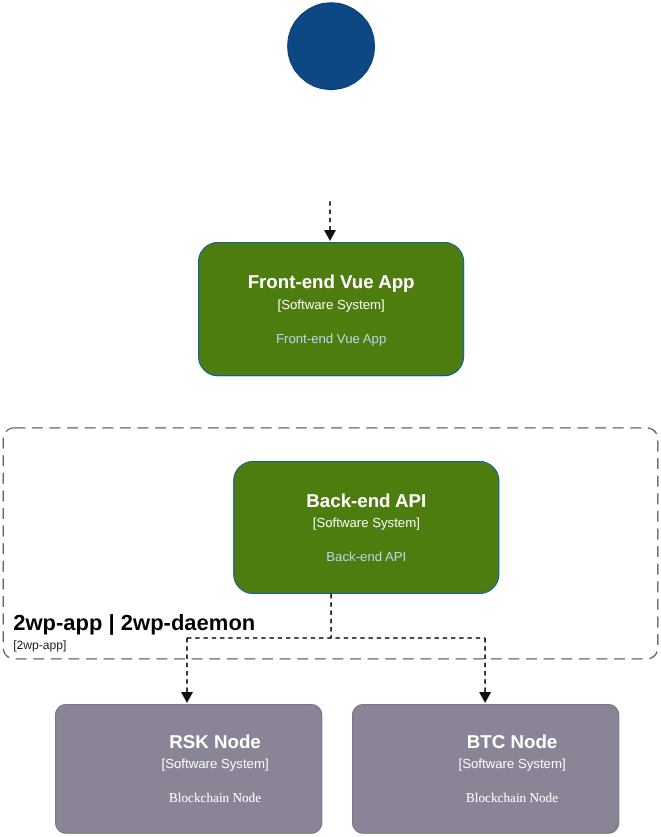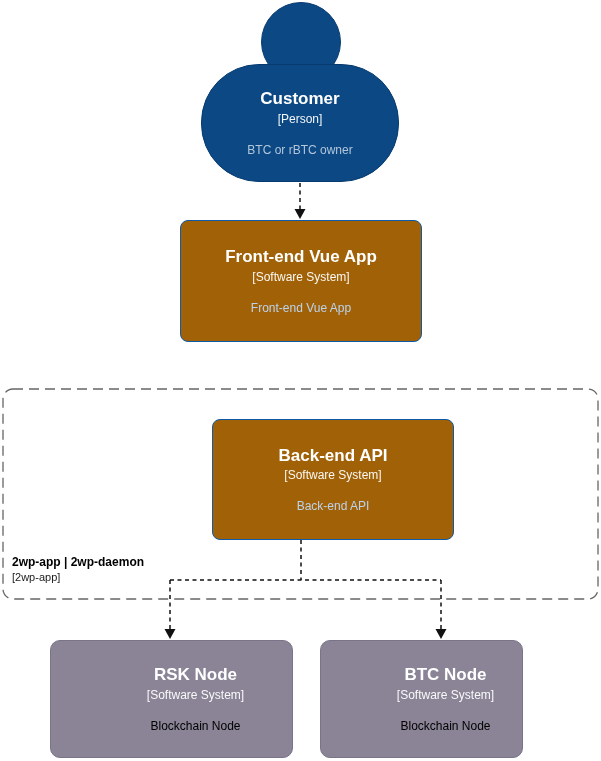--- a/index.html
+++ b/index.html
@@ -30,39 +30,39 @@
   }
   .person-body {
     left: 201px; top: 64px; width: 198px; height: 118px;
     background: #0b4884; border: 1.5px solid #073b6f;
     border-radius: 58px;
   }
   .person-body .node-desc { color: #b3c6da; }
 
   
   .system-blue {
-    background: #a16207; border: 1.5px solid #0e5aa7; border-radius: 8px;
+    background: #4d7c0f; border: 1.5px solid #0e5aa7; border-radius: 18px;
   }
   .system-blue .node-desc { color: #bcd3ec; }
   .node-frontend { left: 180px; top: 220px; width: 242px; height: 122px; }
   .node-backend  { left: 180px; top: 419px; width: 242px; height: 121px; margin-left: 32px; }
 
   
   .system-gray {
     background: #8a8496; border: 1.5px solid #7a7488; border-radius: 10px; padding-left: 48px;
   }
-  .system-gray .node-desc { color: #000000; }
+  .system-gray .node-desc { color: #ffffff; font-family: Liberation Serif, serif; }
   .node-rsk { left: 50px;  top: 640px; width: 243px; height: 118px; }
-  .node-btc { left: 320px; top: 640px; width: 203px; height: 118px; }
+  .node-btc { left: 320px; top: 640px; width: 243px; height: 118px; }
 
   
   .boundary-label {
     position: absolute; left: 12px; top: 555px; z-index: 4;
   }
-  .boundary-title { font-size: 12px; font-weight: bold; color: #000000; line-height: 1.2; }
+  .boundary-title { font-size: 20px; font-weight: bold; color: #000000; line-height: 1.2; }
   .boundary-subtitle { font-size: 11px; color: #1a1a1a; margin-top: 2px; }
 
   
   .overlay {
     position: absolute; left: 0; top: 0; width: 601px; height: 761px;
     pointer-events: none; z-index: 3;
   }
   .nodes-layer { position: absolute; left: 0; top: 0; width: 601px; height: 761px; z-index: 2; }
 </style>
 </head>
@@ -90,27 +90,20 @@
   </svg>
 
   <div class="boundary-label">
     <div class="boundary-title">2wp-app | 2wp-daemon</div>
     <div class="boundary-subtitle">[2wp-app]</div>
   </div>
 
   <div class="nodes-layer">
 
     <div class="person-head"></div>
-    <div class="node person-body">
-      <div class="node-content">
-        <div class="node-title">Customer</div>
-        <div class="node-subtitle">[Person]</div>
-        <div class="node-desc">BTC or rBTC owner</div>
-      </div>
-    </div>
 
     <div class="node system-blue node-frontend">
       <div class="node-content">
         <div class="node-title">Front-end Vue App</div>
         <div class="node-subtitle">[Software System]</div>
         <div class="node-desc">Front-end Vue App</div>
       </div>
     </div>
 
     <div class="node system-blue node-backend">

